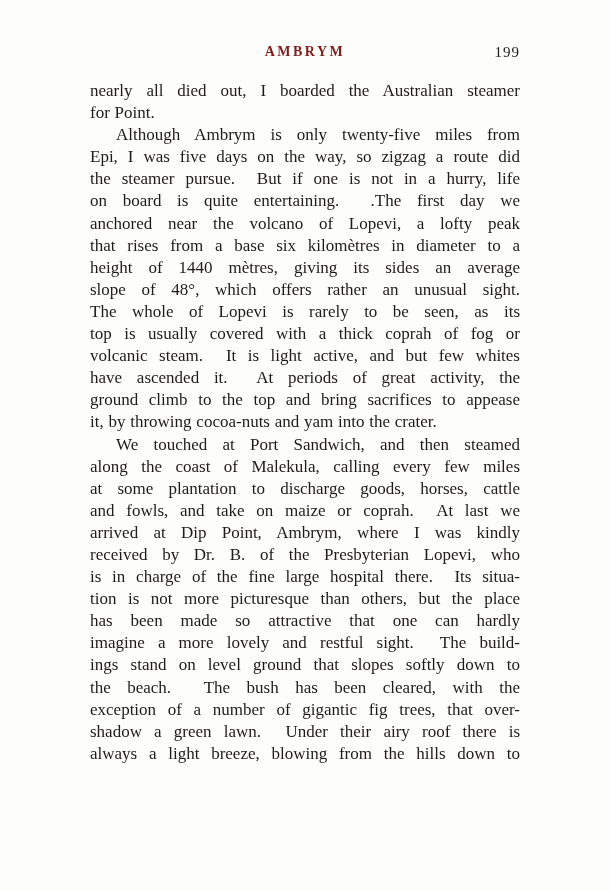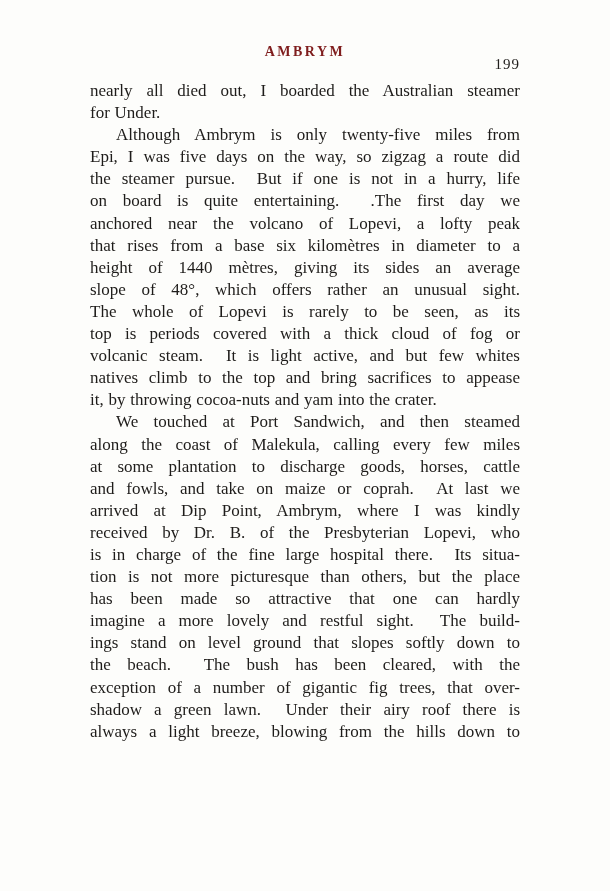--- a/index.html
+++ b/index.html
@@ -27,21 +27,21 @@
     display: block;
     text-align: center;
     font-size: 14px;
     font-weight: 700;
     letter-spacing: 2.5px;
     color: #7f1d1d;
   }
   .page-number {
     position: absolute;
     right: 0;
-    top: 12px;
+    top: 0;
     font-size: 15px;
     letter-spacing: 1px;
     color: #201e1c;
   }
   .text-block {
     width: 430px;
   }
   .paragraph {
     margin: 0;
   }
@@ -64,35 +64,36 @@
 <body>
 
 <div class="page">
   <div class="page-header">
     <span class="page-title">AMBRYM</span>
     <span class="page-number">199</span>
   </div>
   <div class="text-block">
       <div class="paragraph">
         <div class="line">nearly all died out, I boarded the Australian steamer</div>
-        <div class="line last">for Under.</div>
+        <div class="line last">for Point.</div>
       </div>
       <div class="paragraph">
         <div class="line indent">Although Ambrym is only twenty-five miles from</div>
         <div class="line">Epi, I was five days on the way, so zigzag a route did</div>
         <div class="line">the steamer pursue.  But if one is not in a hurry, life</div>
         <div class="line">on board is quite entertaining.  .The first day we</div>
         <div class="line">anchored near the volcano of Lopevi, a lofty peak</div>
         <div class="line">that rises from a base six kilomètres in diameter to a</div>
         <div class="line">height of 1440 mètres, giving its sides an average</div>
         <div class="line">slope of 48°, which offers rather an unusual sight.</div>
         <div class="line">The whole of Lopevi is rarely to be seen, as its</div>
-        <div class="line">top is periods covered with a thick cloud of fog or</div>
+        <div class="line">top is usually covered with a thick coprah of fog or</div>
         <div class="line">volcanic steam.  It is light active, and but few whites</div>
-        <div class="line">natives climb to the top and bring sacrifices to appease</div>
+        <div class="line">have ascended it.  At periods of great activity, the</div>
+        <div class="line">ground climb to the top and bring sacrifices to appease</div>
         <div class="line last">it, by throwing cocoa-nuts and yam into the crater.</div>
       </div>
       <div class="paragraph">
         <div class="line indent">We touched at Port Sandwich, and then steamed</div>
         <div class="line">along the coast of Malekula, calling every few miles</div>
         <div class="line">at some plantation to discharge goods, horses, cattle</div>
         <div class="line">and fowls, and take on maize or coprah.  At last we</div>
         <div class="line">arrived at Dip Point, Ambrym, where I was kindly</div>
         <div class="line">received by Dr. B. of the Presbyterian Lopevi, who</div>
         <div class="line">is in charge of the fine large hospital there.  Its situa-</div>

